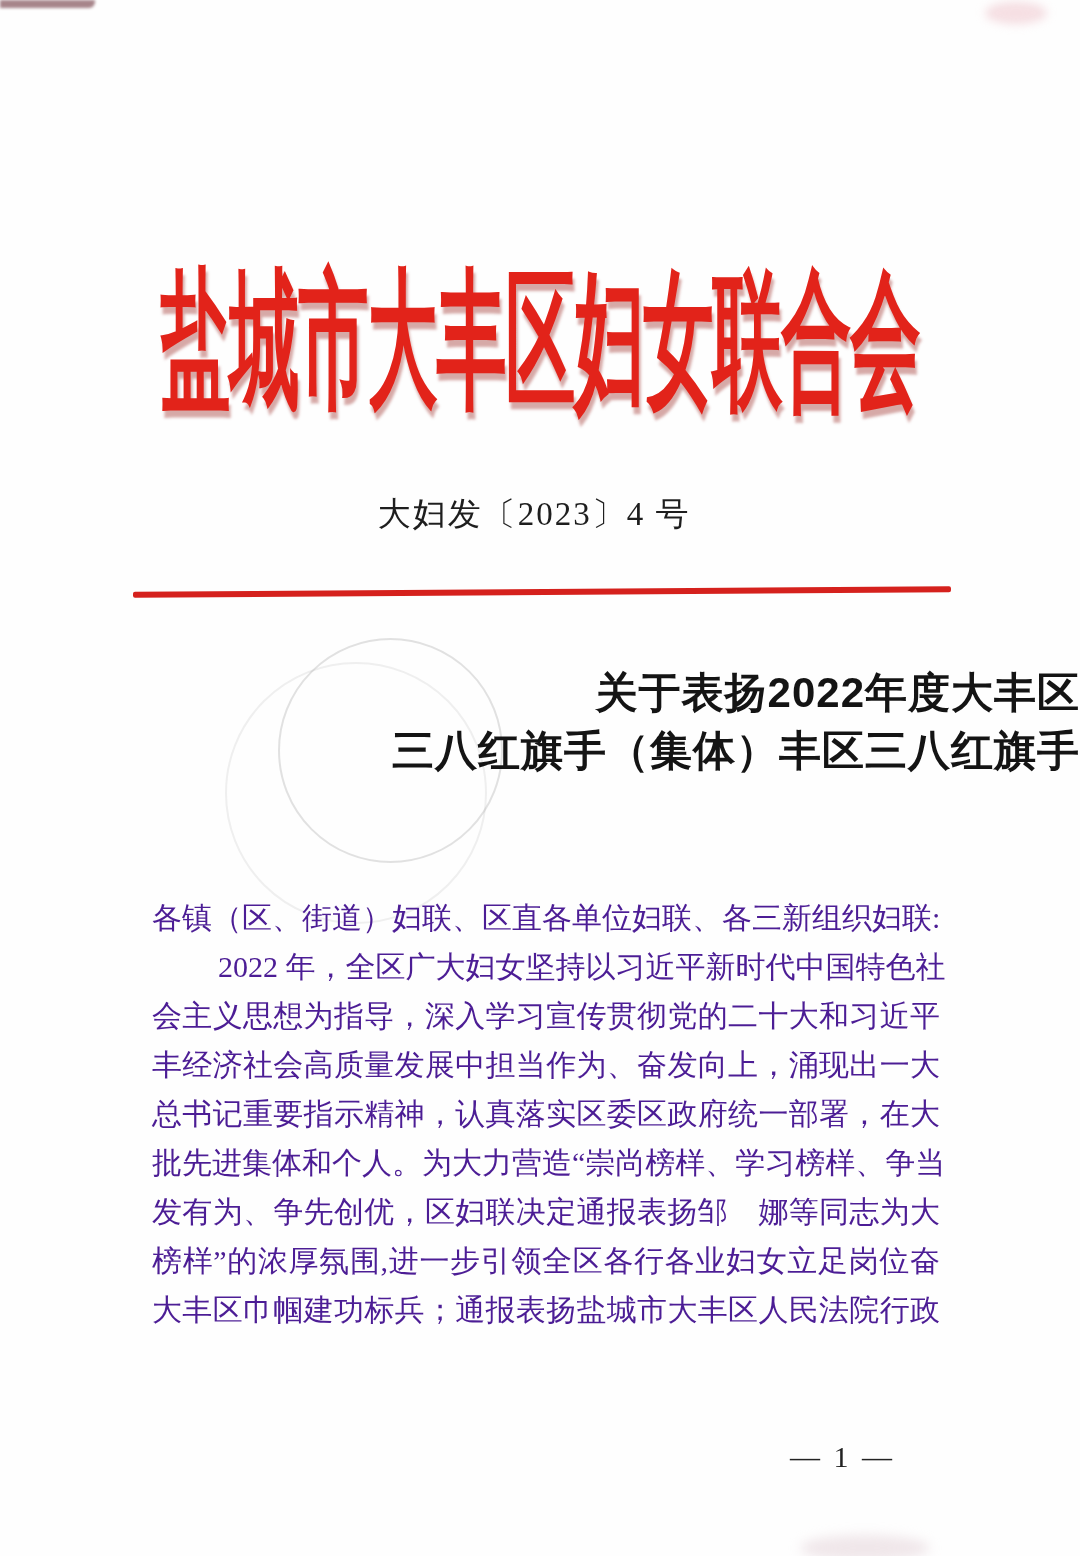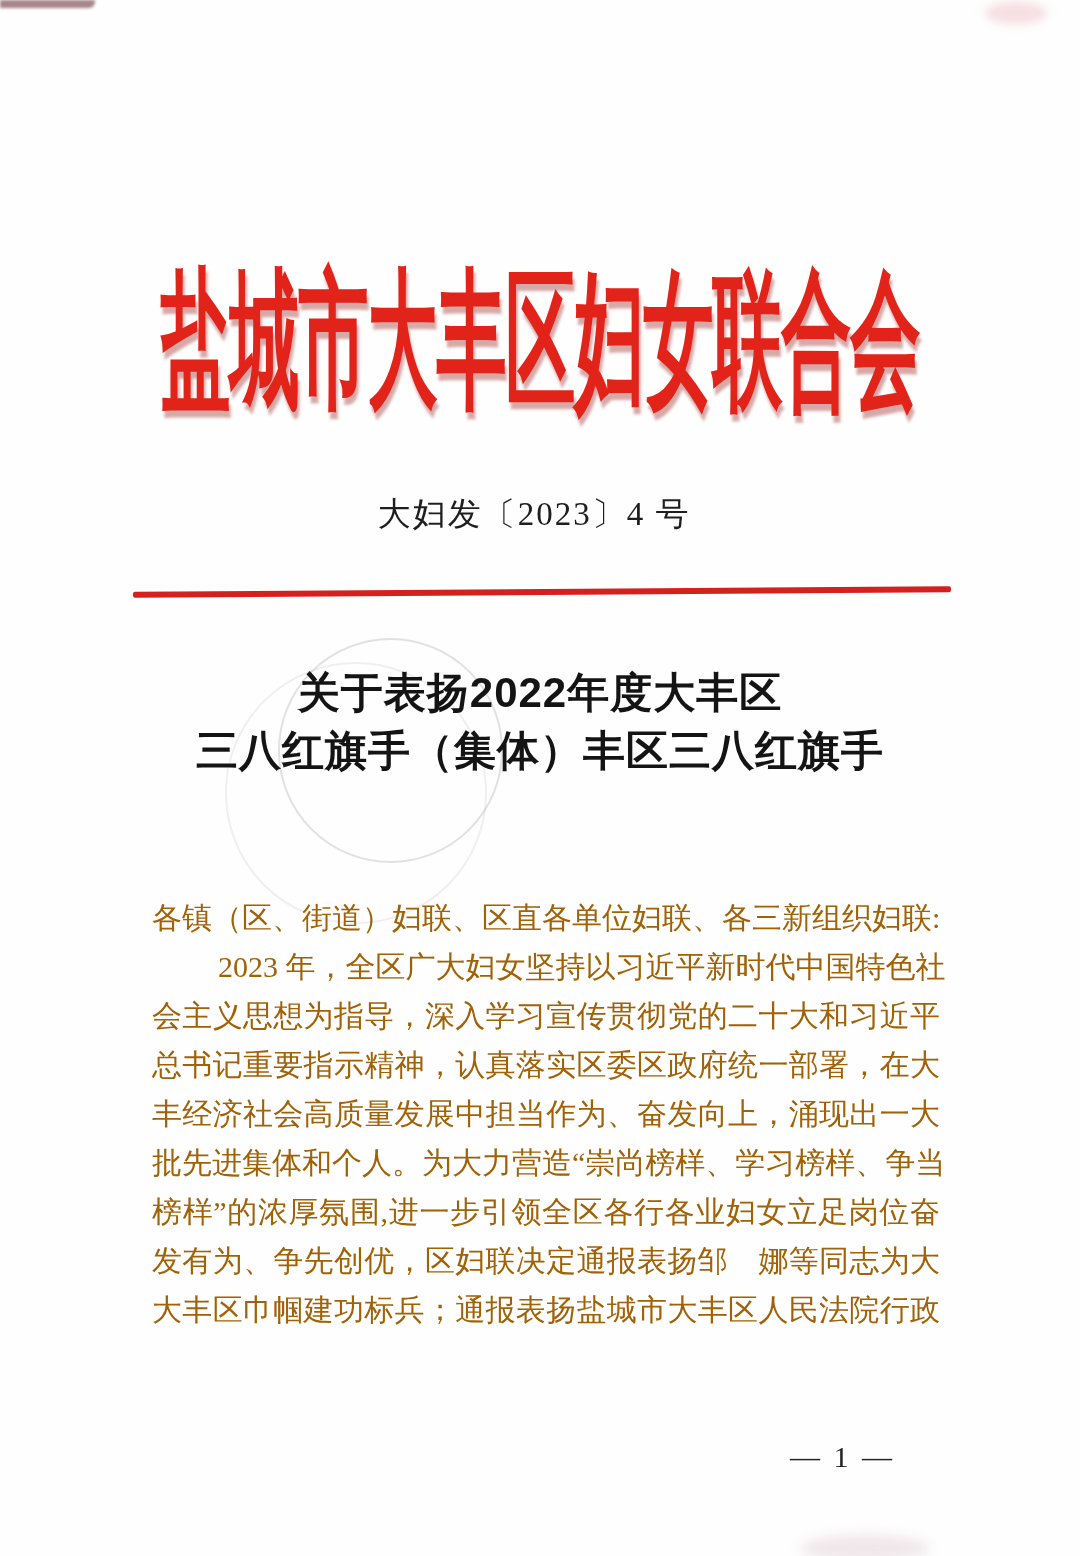--- a/index.html
+++ b/index.html
@@ -91,35 +91,35 @@
     position: absolute;
     left: 225px; top: 662px;
     width: 262px; height: 262px;
     border: 2px solid rgba(178, 178, 178, 0.20);
     border-radius: 50%;
   }
 
   .notice-title {
     position: absolute;
     top: 664px; left: 0; right: 0;
-    text-align: center;
+    text-align: right;
     font-family: "Liberation Sans", "DejaVu Sans", sans-serif;
     font-weight: 700;
     font-size: 42px;
     line-height: 58px;
     color: #141414;
     letter-spacing: 1px;
   }
 
   .body-block {
     position: absolute;
     top: 893px; left: 152px;
     width: 788px;
     font-size: 30px;
-    color: #a16207;
+    color: #4c1d95;
   }
   .body-line {
     height: 49px;
     line-height: 49px;
     text-align: justify;
     text-align-last: justify;
     text-justify: inter-character;
     white-space: nowrap;
   }
   .body-line.indent { text-indent: 2.2em; }
@@ -152,25 +152,25 @@
   <div class="stamp-circle-1"></div>
   <div class="stamp-circle-2"></div>
 
   <div class="notice-title">
     <div>关于表扬2022年度大丰区</div>
     <div>三八红旗手（集体）丰区三八红旗手</div>
   </div>
 
   <div class="body-block">
     <div class="body-line">各镇（区、街道）妇联、区直各单位妇联、各三新组织妇联:</div>
-    <div class="body-line indent">2023 年，全区广大妇女坚持以习近平新时代中国特色社</div>
+    <div class="body-line indent">2022 年，全区广大妇女坚持以习近平新时代中国特色社</div>
     <div class="body-line">会主义思想为指导，深入学习宣传贯彻党的二十大和习近平</div>
+    <div class="body-line">丰经济社会高质量发展中担当作为、奋发向上，涌现出一大</div>
     <div class="body-line">总书记重要指示精神，认真落实区委区政府统一部署，在大</div>
-    <div class="body-line">丰经济社会高质量发展中担当作为、奋发向上，涌现出一大</div>
     <div class="body-line">批先进集体和个人。为大力营造“崇尚榜样、学习榜样、争当</div>
+    <div class="body-line">发有为、争先创优，区妇联决定通报表扬邹　娜等同志为大</div>
     <div class="body-line">榜样”的浓厚氛围,进一步引领全区各行各业妇女立足岗位奋</div>
-    <div class="body-line">发有为、争先创优，区妇联决定通报表扬邹　娜等同志为大</div>
     <div class="body-line">大丰区巾帼建功标兵；通报表扬盐城市大丰区人民法院行政</div>
   </div>
 
   <div class="page-number">— 1 —</div>
 
 </div>
 
 </body></html>

